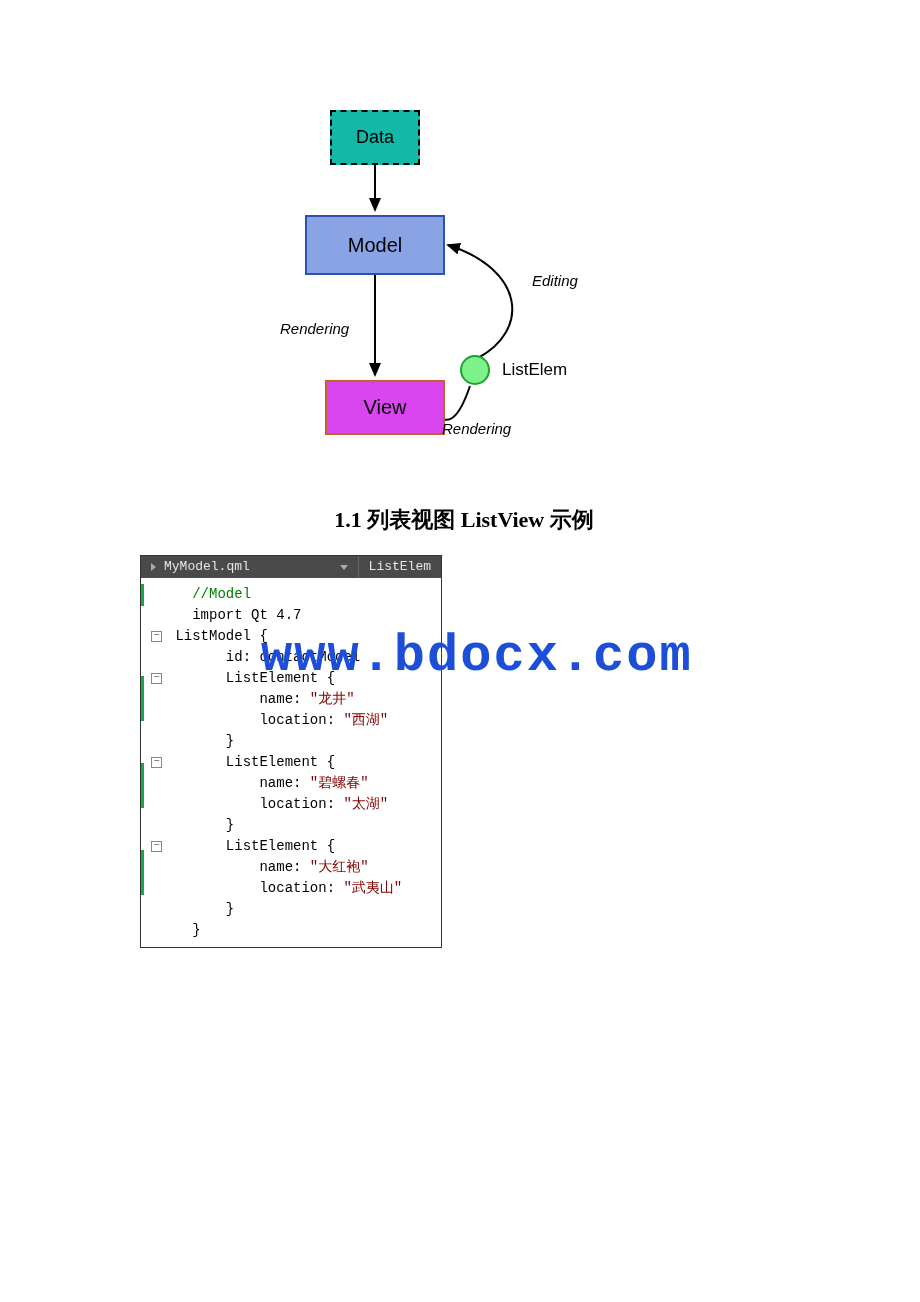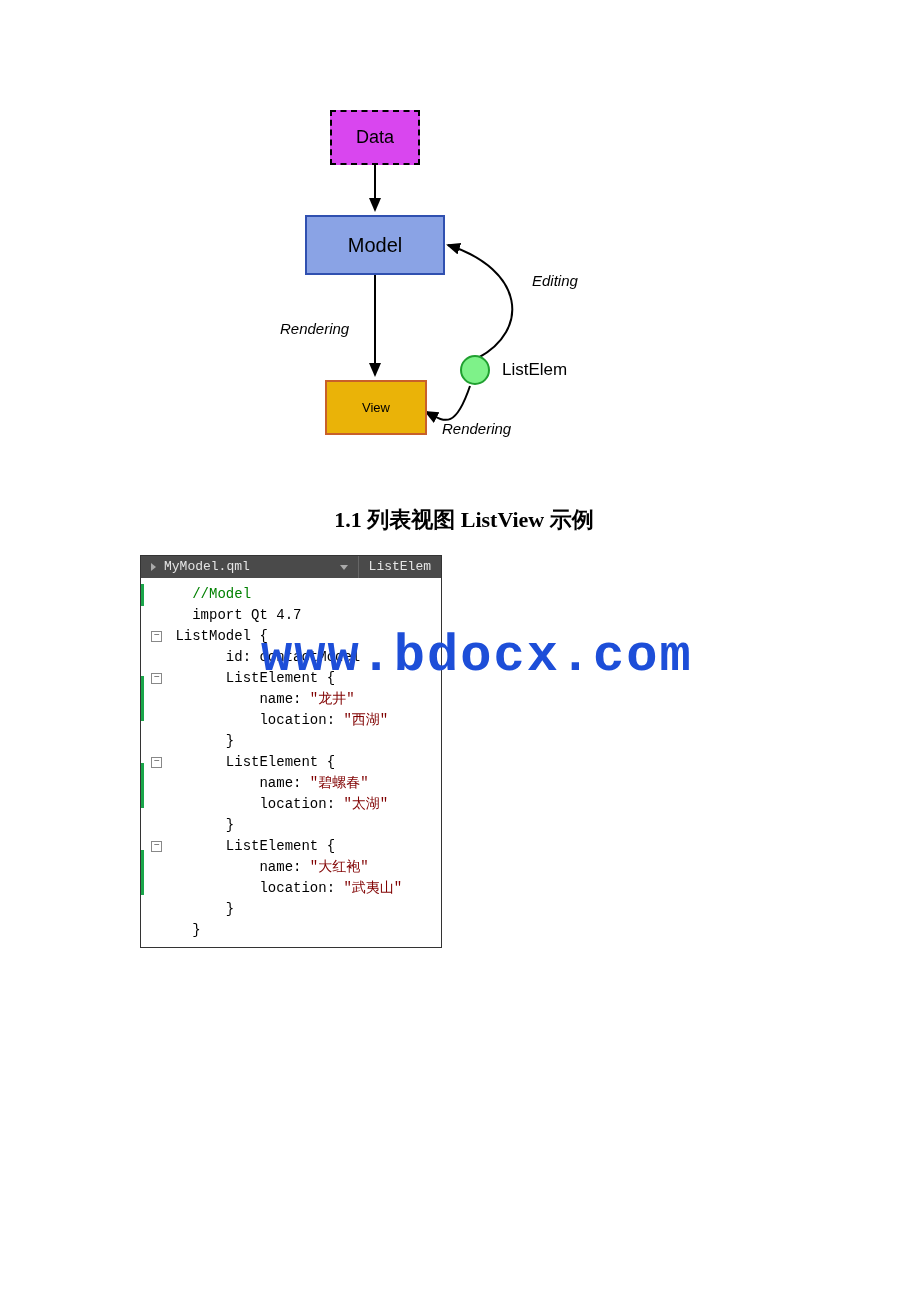--- a/index.html
+++ b/index.html
@@ -24,39 +24,39 @@
   }
   .box {
     position: absolute;
     text-align: center;
     box-sizing: border-box;
   }
   .data-box {
     left: 60px; top: 0;
     width: 90px; height: 55px;
     border: 2px dashed #000;
-    background: #d946ef;
+    background: #14b8a6;
     line-height: 50px;
     font-size: 18px;
   }
   .model-box {
     left: 35px; top: 105px;
     width: 140px; height: 60px;
     background: #8aa3e5;
     border: 2px solid #3050b0;
     line-height: 56px;
     font-size: 20px;
   }
   .view-box {
     left: 55px; top: 270px;
-    width: 102px; height: 55px;
-    background: #eab308;
+    width: 120px; height: 55px;
+    background: #d946ef;
     border: 2px solid #c8602a;
     line-height: 51px;
-    font-size: 13px;
+    font-size: 20px;
   }
   .delegate-circle {
     left: 190px; top: 245px;
     width: 30px; height: 30px;
     background: #7ef289;
     border: 2px solid #20a030;
     border-radius: 50%;
   }
   .lbl {
     position: absolute;

